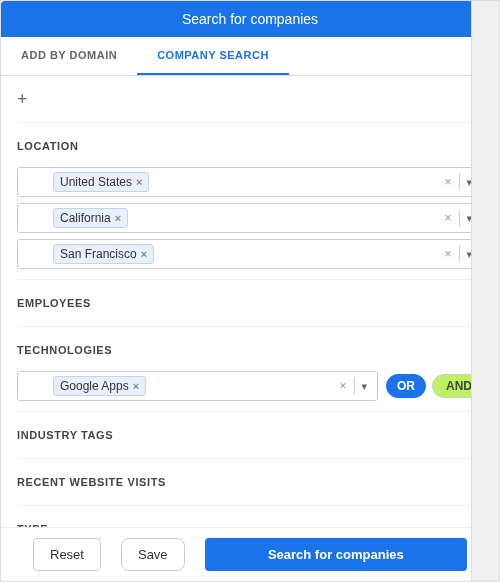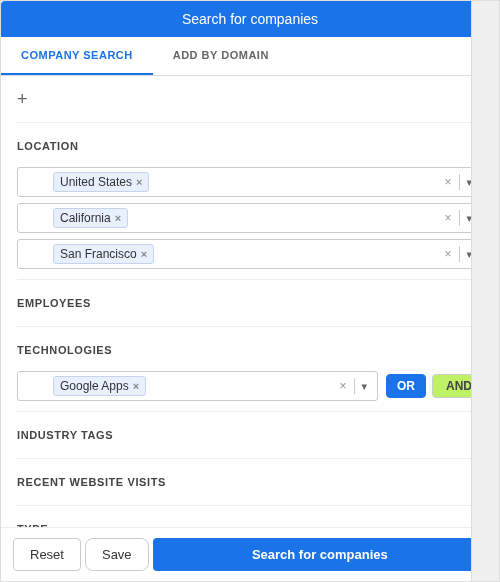--- a/index.html
+++ b/index.html
@@ -155,41 +155,41 @@
     .logic-buttons {
       display: flex;
       align-items: center;
       gap: 6px;
       margin-left: 8px;
     }
     .logic-btn {
       padding: 4px 10px;
       font-size: 12px;
       font-weight: 600;
-      border-radius: 4px;
+      border-radius: 12px;
       cursor: pointer;
       border: 1px solid #ccc;
     }
     .logic-btn.active {
       background: #1a73e8;
       color: #fff;
       border-color: #1a73e8;
     }
     .logic-btn.inactive {
       background: #bef264;
       color: #444;
       border-color: #ccc;
       padding-left: 13px;
     }
     
     .bottom-bar {
-      padding: 10px 12px;
-      display: flex;
-      align-items: center;
-      gap: 4px;
+      padding: 10px 32px;
+      display: flex;
+      align-items: center;
+      gap: 20px;
       border-top: 1px solid #eee;
       background: #fff;
     }
     .btn-reset {
       padding: 8px 16px;
       font-size: 13px;
       border: 1px solid #ccc;
       border-radius: 4px;
       background: #fff;
       color: #333;
@@ -231,22 +231,22 @@
 <body>
 
 <div class="container">
 
   <div class="top-bar">
     <span class="top-bar-label">Search for companies</span>
     <span class="top-bar-arrow">▶</span>
   </div>
 
   <div class="tabs">
+    <div class="tab">ADD BY DOMAIN</div>
     <div class="tab active">COMPANY SEARCH</div>
-    <div class="tab">ADD BY DOMAIN</div>
   </div>
 
   <div class="main-content">
 
     <div class="section">
       <div class="section-header">
         <span class="section-toggle">+</span>
       </div>
     </div>
 

